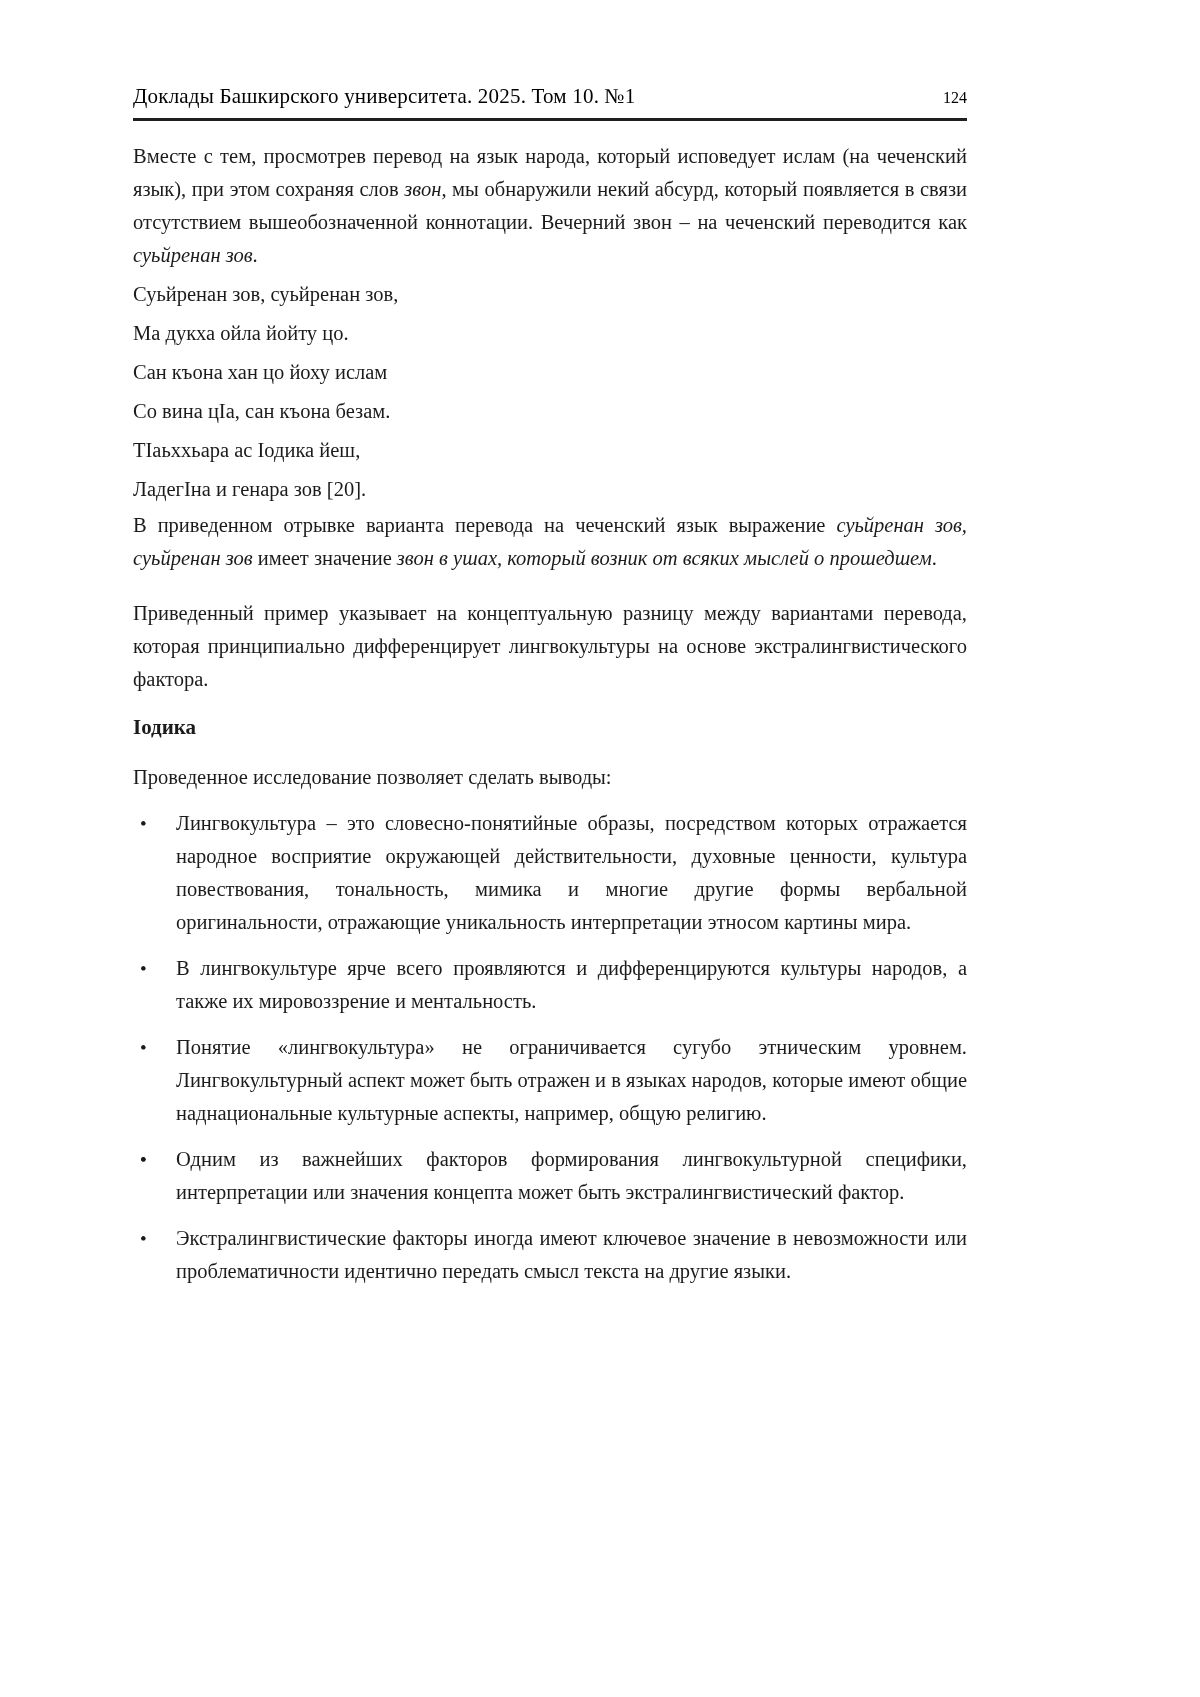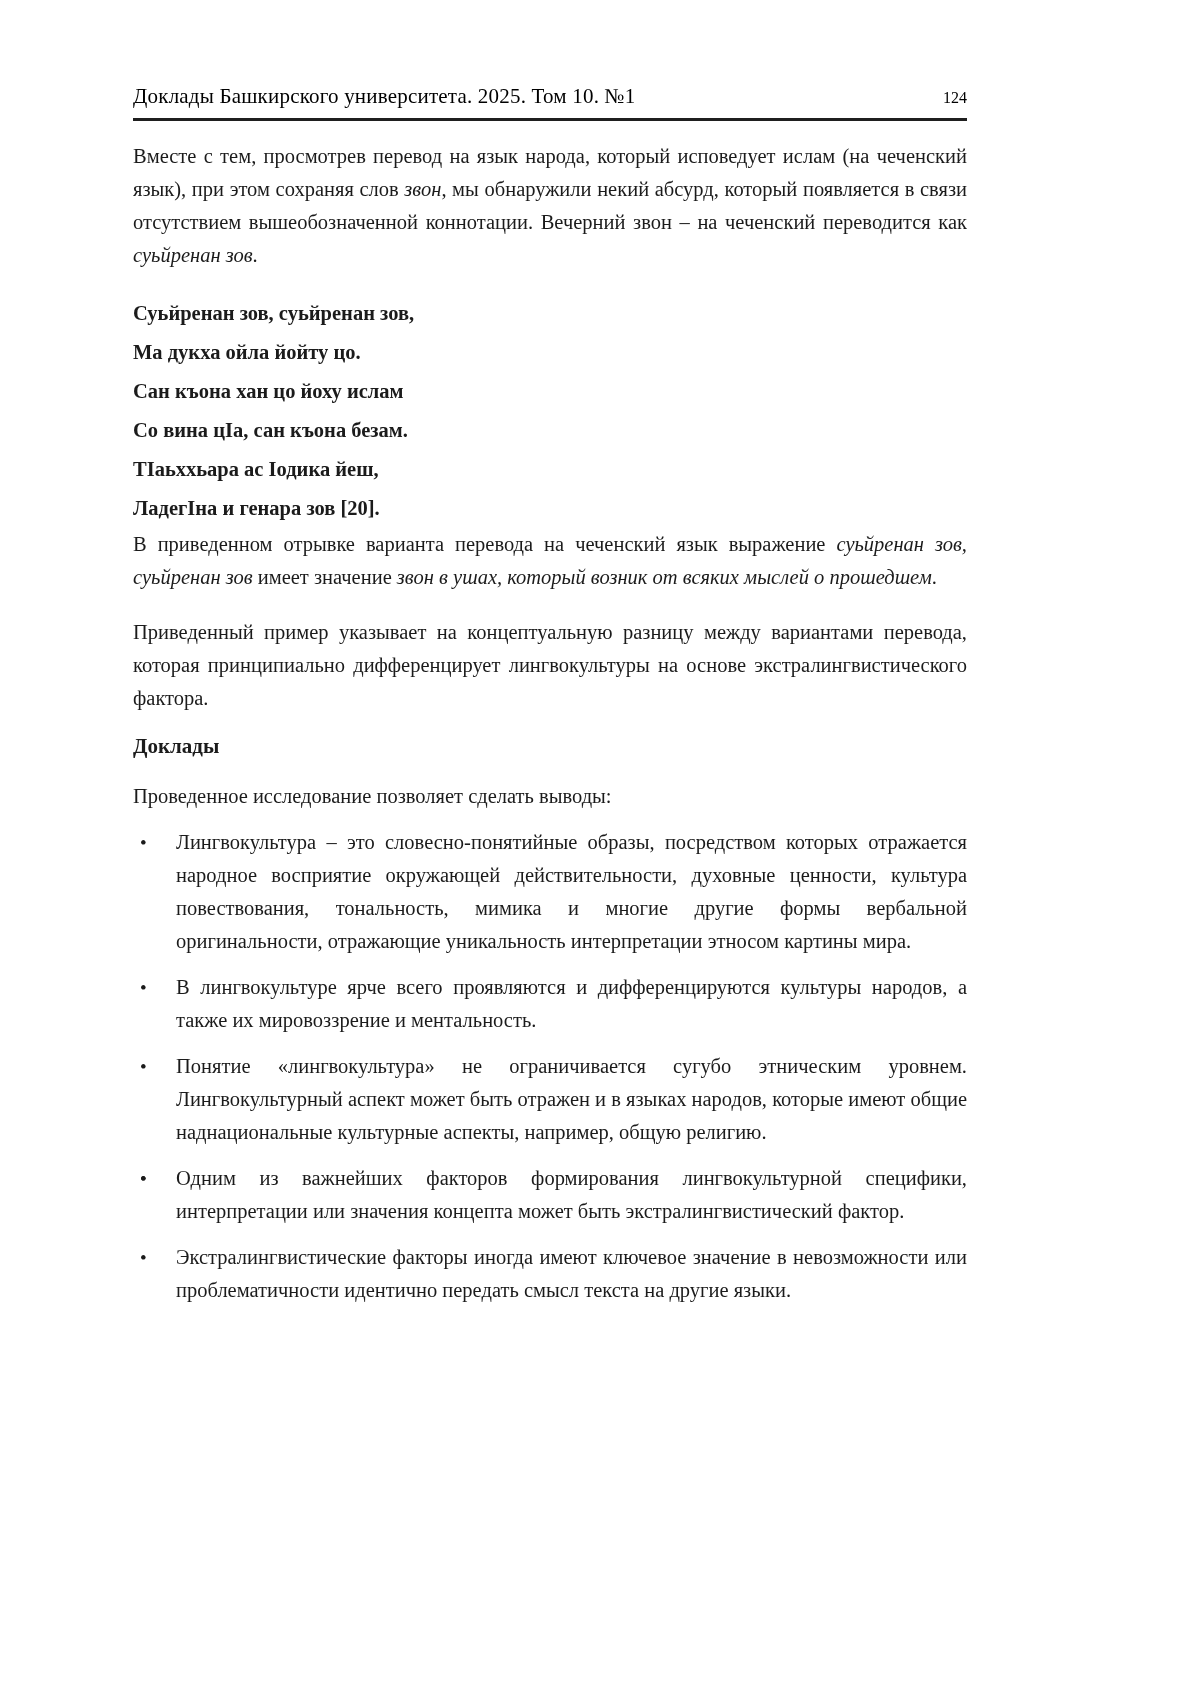--- a/index.html
+++ b/index.html
@@ -31,21 +31,21 @@
 
   .para {
     margin: 0;
     text-align: justify;
     line-height: 33px;
   }
   .intro-para   { margin-top: 19px; }
   .excerpt-para { margin-top: 0; }
   .example-para { margin-top: 22px; }
 
-  .poem { margin-top: 22px; font-weight: bold; }
+  .poem { margin-top: 3px; }
   .poem-line {
     line-height: 39px;
     text-align: left;
   }
 
   .section-heading {
     margin-top: 15px;
     font-size: 21px;
     font-weight: bold;
     line-height: 33px;
@@ -89,21 +89,21 @@
         <div class="poem-line">Сан къона хан цо йоху ислам</div>
         <div class="poem-line">Со вина цIа, сан къона безам.</div>
         <div class="poem-line">ТIаьххьара ас Iодика йеш,</div>
         <div class="poem-line">ЛадегIна и генара зов [20].</div>
       </div>
 
     <p class="para excerpt-para"><span>В приведенном отрывке варианта перевода на чеченский язык выражение </span><em>суьйренан зов, суьйренан зов</em><span> имеет значение </span><em>звон в ушах, который возник от всяких мыслей о прошедшем</em><span>.</span></p>
 
     <p class="para example-para">Приведенный пример указывает на концептуальную разницу между вариантами перевода, которая принципиально дифференцирует лингвокультуры на основе экстралингвистического фактора.</p>
 
-    <h2 class="section-heading">Доклады</h2>
+    <h2 class="section-heading">Iодика</h2>
 
     <p class="para lead-para">Проведенное исследование позволяет сделать выводы:</p>
 
     <div class="bullet-list">
         <div class="bullet-item"><span class="bullet-dot">•</span><span>Лингвокультура – это словесно-понятийные образы, посредством которых отражается народное восприятие окружающей действительности, духовные ценности, культура повествования, тональность, мимика и многие другие формы вербальной оригинальности, отражающие уникальность интерпретации этносом картины мира.</span></div>
         <div class="bullet-item"><span class="bullet-dot">•</span><span>В лингвокультуре ярче всего проявляются и дифференцируются культуры народов, а также их мировоззрение и ментальность.</span></div>
         <div class="bullet-item"><span class="bullet-dot">•</span><span>Понятие «лингвокультура» не ограничивается сугубо этническим уровнем. Лингвокультурный аспект может быть отражен и в языках народов, которые имеют общие наднациональные культурные аспекты, например, общую религию.</span></div>
         <div class="bullet-item"><span class="bullet-dot">•</span></div>
         <div class="bullet-item"><span class="bullet-dot">•</span><span>Одним из важнейших факторов формирования лингвокультурной специфики, интерпретации или значения концепта может быть экстралингвистический фактор.</span></div>
         <div class="bullet-item"><span class="bullet-dot">•</span><span>Экстралингвистические факторы иногда имеют ключевое значение в невозможности или проблематичности идентично передать смысл текста на другие языки.</span></div>

